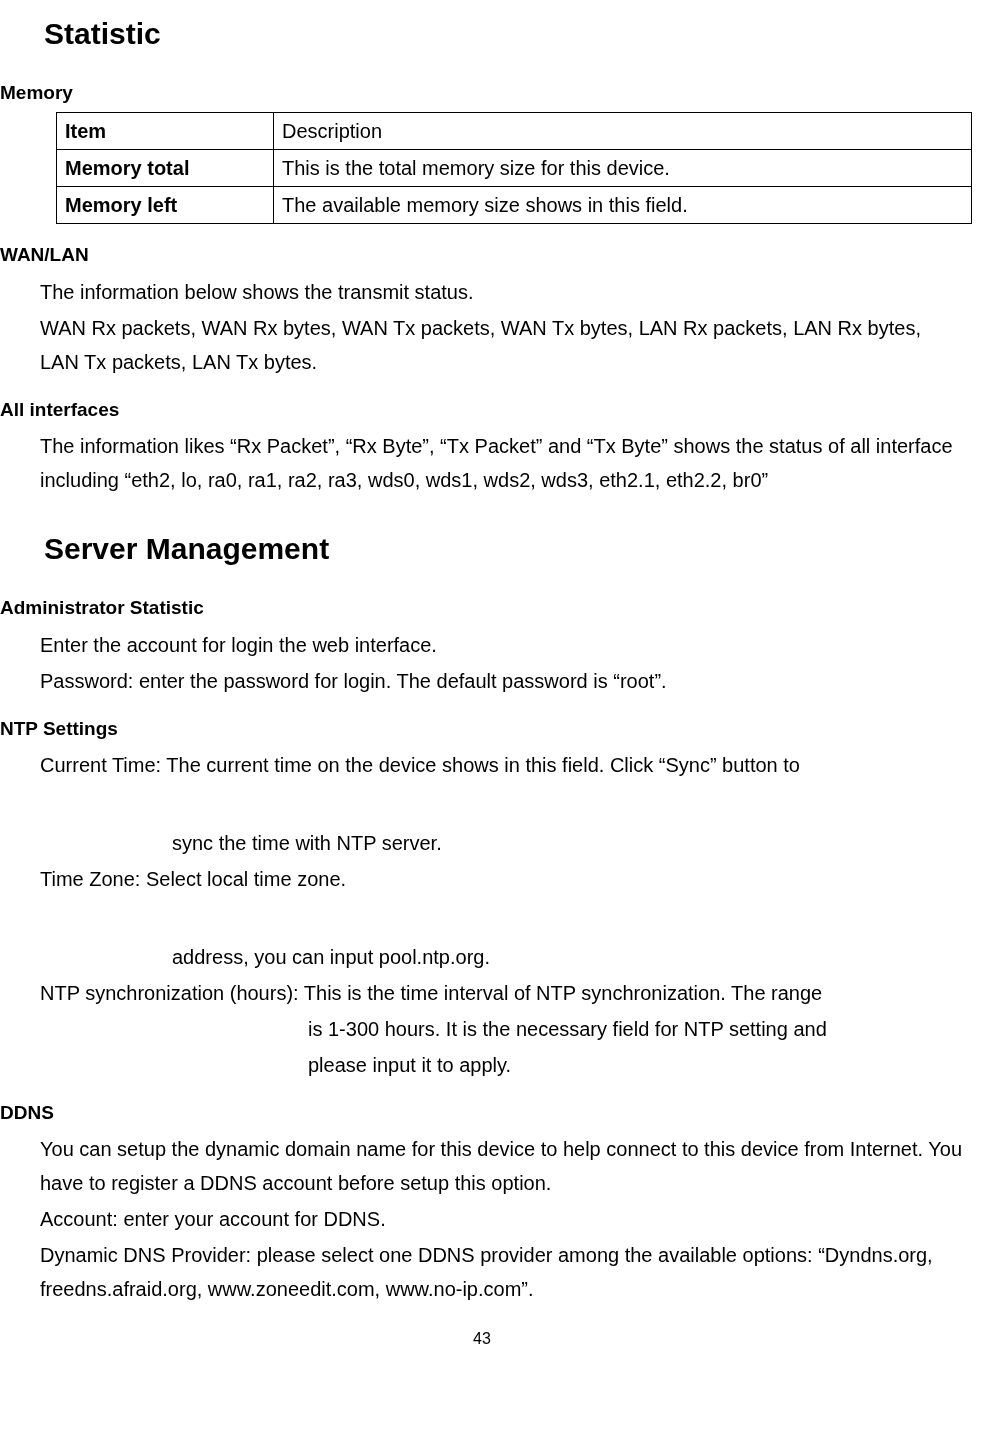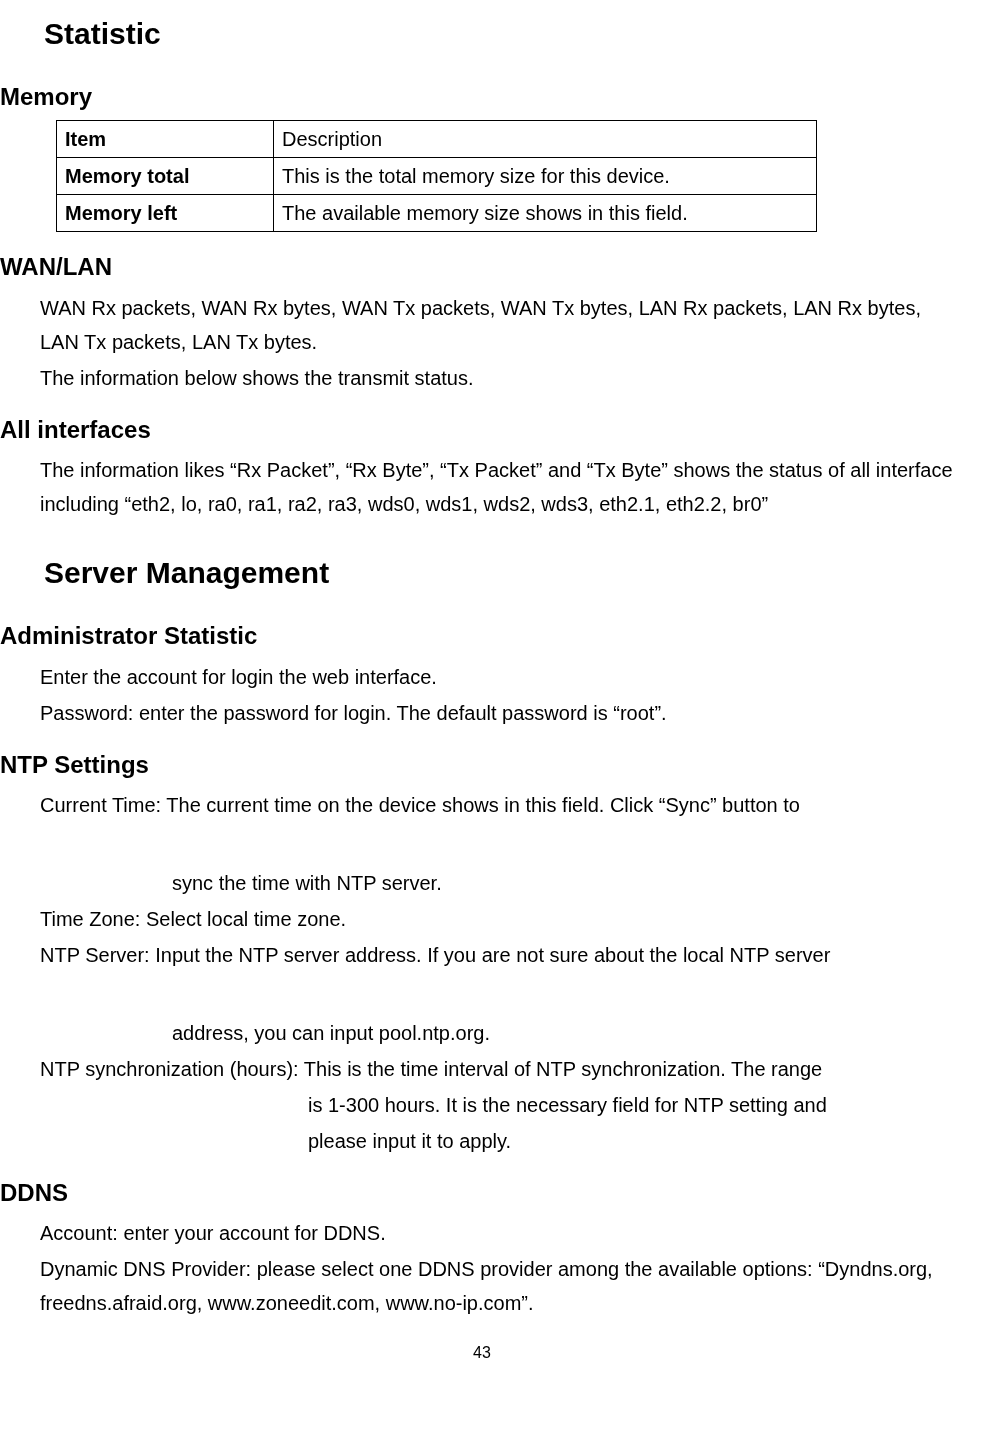--- a/index.html
+++ b/index.html
@@ -14,27 +14,27 @@
     }
     .page {
       padding: 0 40px 40px 0;
     }
     h1 {
       font-size: 30px;
       font-weight: bold;
       margin: 10px 0 20px 44px;
     }
     h2.section {
-      font-size: 24px;
+      font-size: 19px;
       font-weight: bold;
       margin: 16px 0 4px 0;
     }
     table {
       border-collapse: collapse;
-      width: 761px;
+      width: 916px;
       margin-left: 56px;
       margin-bottom: 14px;
     }
     td, th {
       border: 1px solid #000;
       padding: 2px 8px;
       text-align: left;
       font-size: 20px;
       vertical-align: top;
     }
@@ -87,40 +87,40 @@
       <td>This is the total memory size for this device.</td>
     </tr>
     <tr>
       <th>Memory left</th>
       <td>The available memory size shows in this field.</td>
     </tr>
   </tbody>
     </table>
 
   <h2 class="section">WAN/LAN</h2>
+  <p class="body-text">The information below shows the transmit status.</p>
   <p class="body-text">WAN Rx packets, WAN Rx bytes, WAN Tx packets, WAN Tx bytes, LAN Rx packets, LAN Rx bytes, LAN Tx packets, LAN Tx bytes.</p>
-  <p class="body-text">The information below shows the transmit status.</p>
 
   <h2 class="section">All interfaces</h2>
   <p class="body-text">The information likes “Rx Packet”, “Rx Byte”, “Tx Packet” and “Tx Byte” shows the status of all interface including “eth2, lo, ra0, ra1, ra2, ra3, wds0, wds1, wds2, wds3, eth2.1, eth2.2, br0”</p>
 
   <h1 style="margin-top:28px;">Server Management</h1>
 
   <h2 class="section">Administrator Statistic</h2>
   <p class="body-text">Enter the account for login the web interface.</p>
   <p class="body-text">Password: enter the password for login. The default password is “root”.</p>
 
   <h2 class="section">NTP Settings</h2>
   <p class="hanging">Current Time: The current time on the device shows in this field. Click “Sync” button to</p>
   <p class="cont-line">sync the time with NTP server.</p>
   <p class="hanging">Time Zone: Select local time zone.</p>
-  <p class="hanging">NTP Server: Input the NTP server address. If you are not sure about the local NTP server</p>
   <p class="cont-line">address, you can input pool.ntp.org.</p>
   <p class="hanging">NTP synchronization (hours): This is the time interval of NTP synchronization. The range</p>
   <p class="cont-line-long">is 1-300 hours. It is the necessary field for NTP setting and</p>
   <p class="cont-line-long">please input it to apply.</p>
 
   <h2 class="section">DDNS</h2>
+  <p class="body-text">You can setup the dynamic domain name for this device to help connect to this device from Internet. You have to register a DDNS account before setup this option.</p>
   <p class="body-text">Account: enter your account for DDNS.</p>
   <p class="body-text">Dynamic DNS Provider: please select one DDNS provider among the available options: “Dyndns.org, freedns.afraid.org, www.zoneedit.com, www.no-ip.com”.</p>
 
   <div class="page-num">43</div>
 </div>
 
 </body></html>

